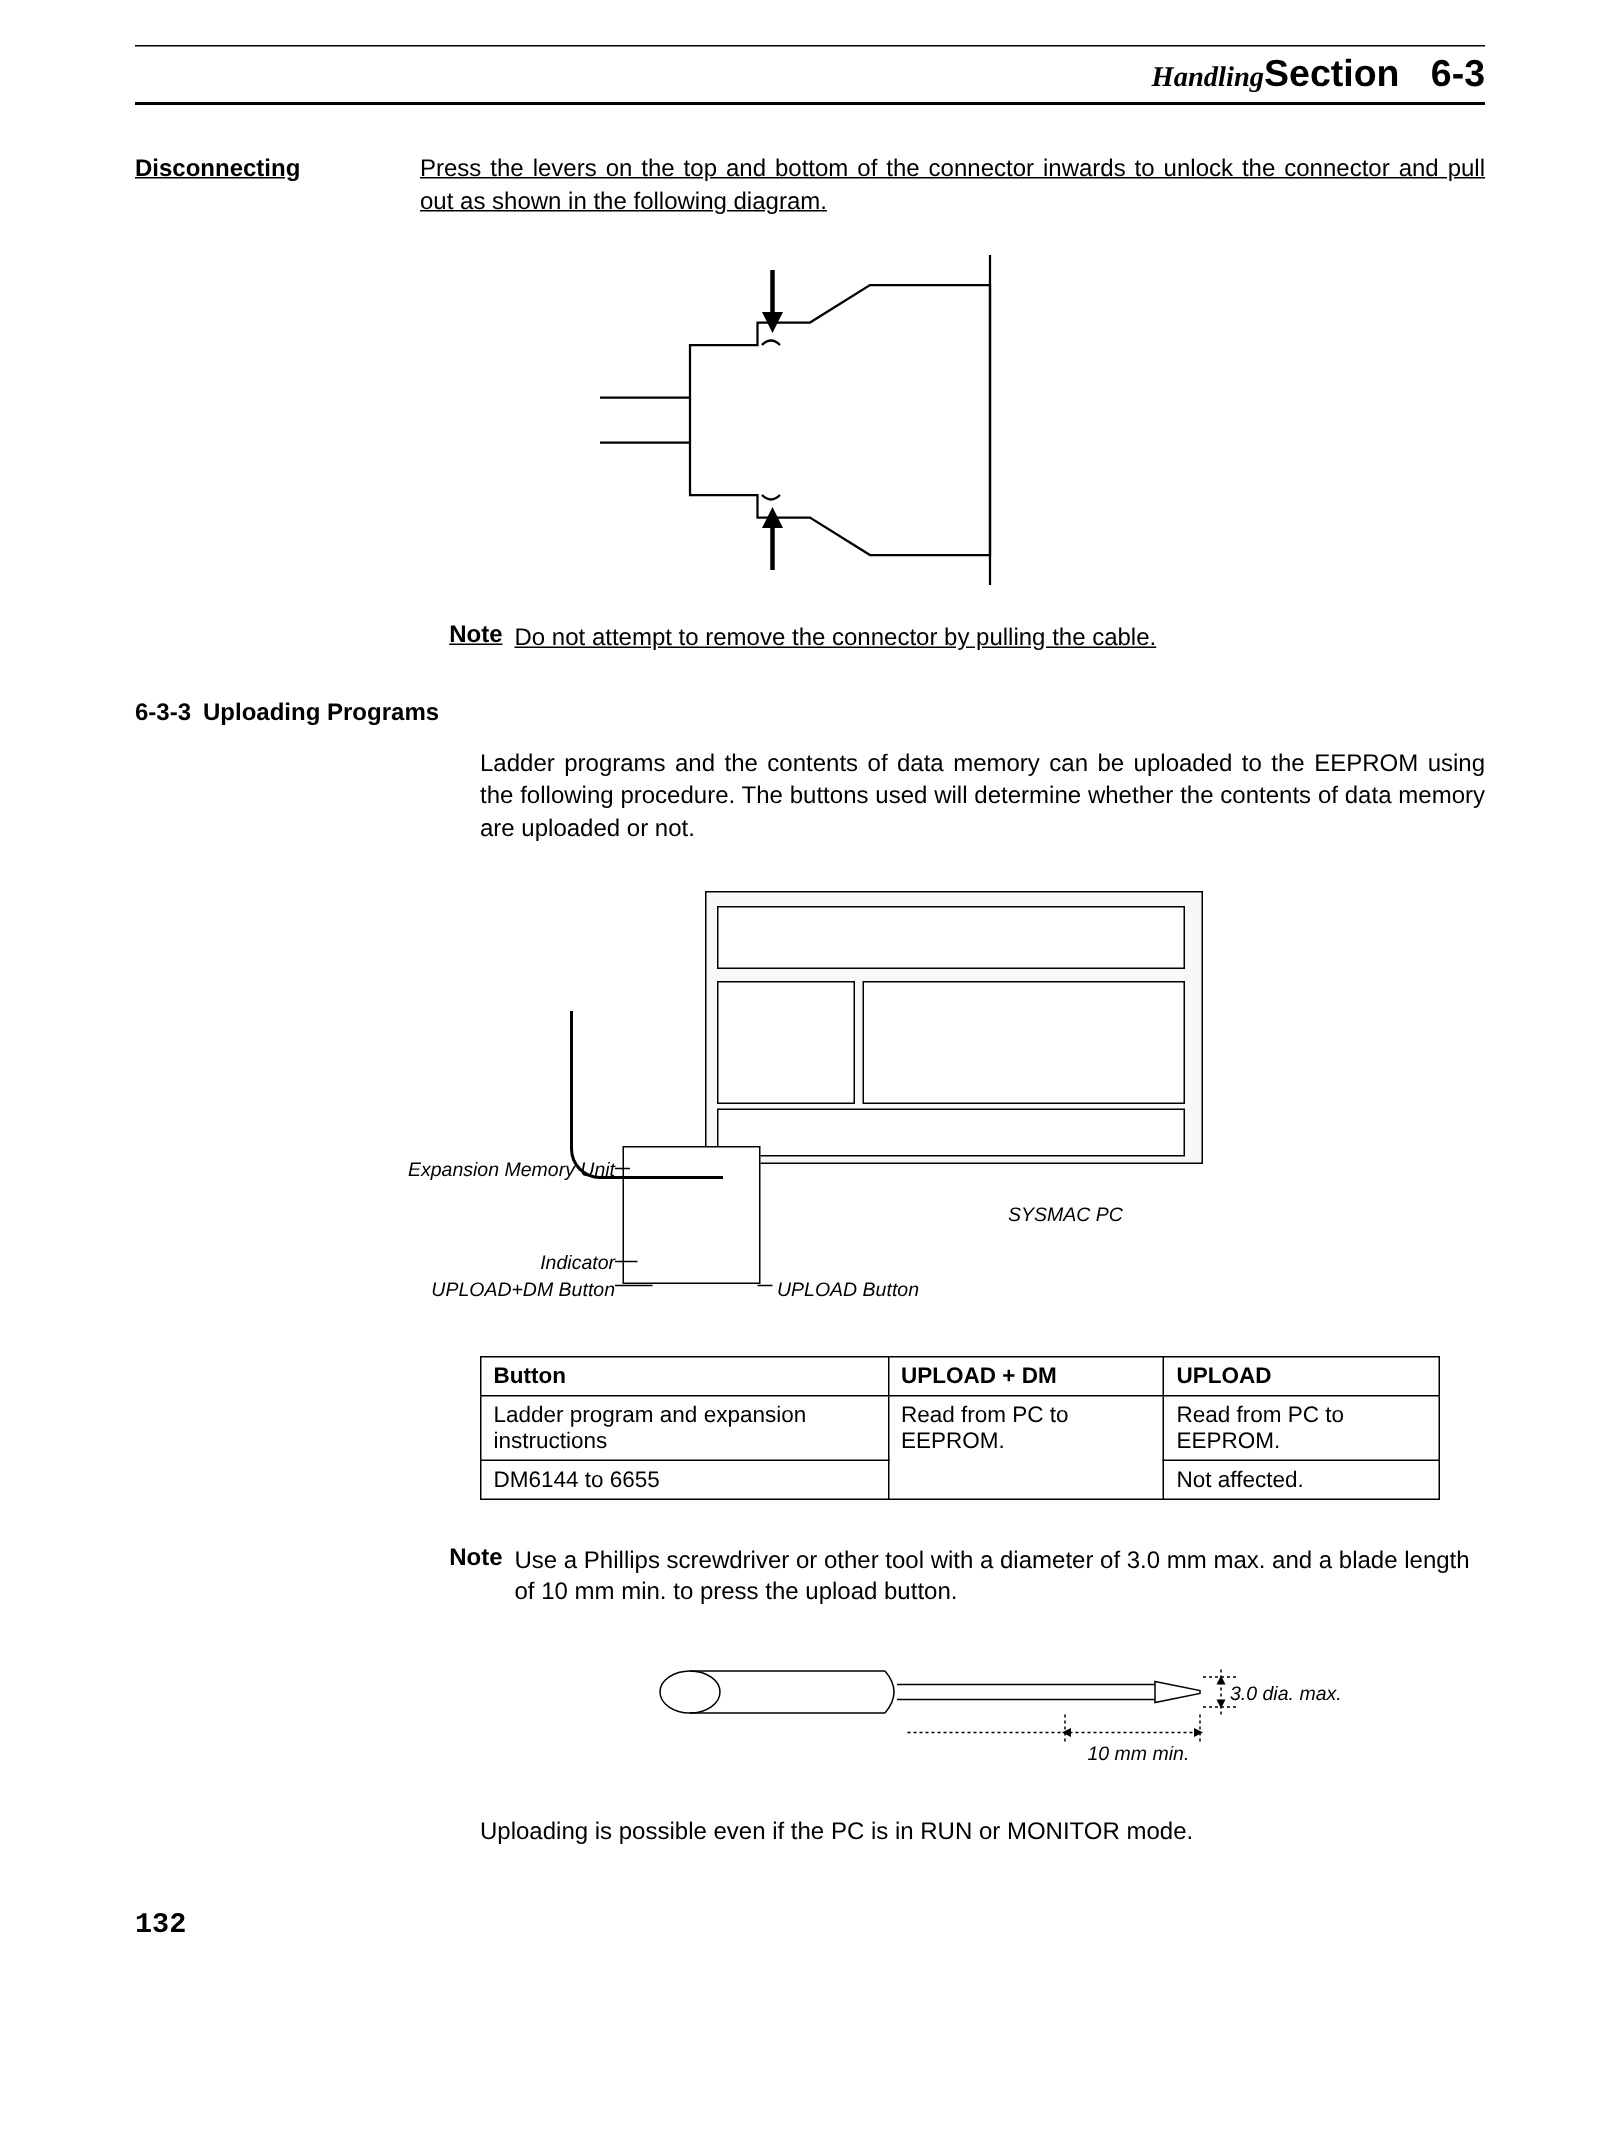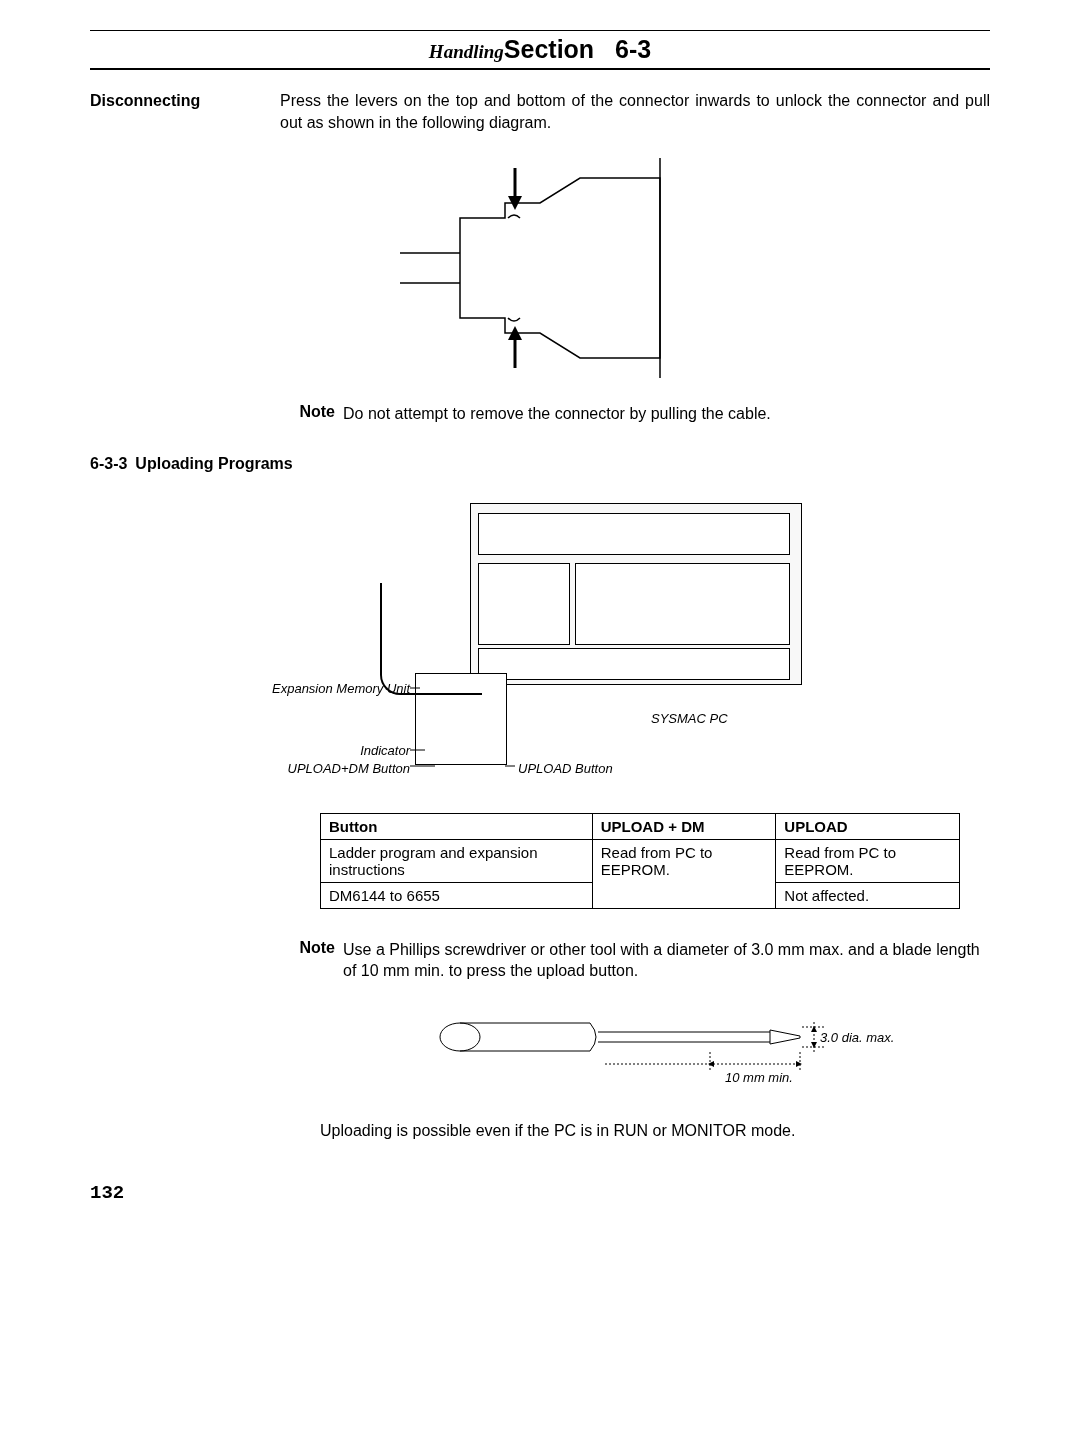--- a/index.html
+++ b/index.html
@@ -7,39 +7,40 @@
     margin: 0;
     padding: 0;
     background: #fff;
     width: 1080px;
   }
   .page {
     padding: 30px 90px 30px 90px;
   }
   .header-row {
     display: flex;
-    justify-content: center;
+    justify-content: flex-end;
     border-top: 1.5px solid #000;
     border-bottom: 2px solid #000;
     padding: 4px 0;
     align-items: baseline;
   }
   .header-left {
     font-style: italic;
     font-weight: bold;
     font-family: "Times New Roman", serif;
     font-size: 19px;
   }
   .header-right {
     font-weight: bold;
     font-size: 25px;
     font-family: Arial, Helvetica, sans-serif;
   }
   .section-block {
-    margin-top: 20px;
+    margin-top: 32px;
+    text-decoration: underline;
   }
   .two-col {
     display: flex;
   }
   .side-heading {
     width: 190px;
     flex-shrink: 0;
     font-weight: bold;
     font-size: 16px;
     padding-top: 2px;
@@ -198,34 +199,35 @@
       <div class="note-indent"></div>
       <div class="note-label">Note</div>
       <div class="note-body">Do not attempt to remove the connector by pulling the cable.</div>
     </div>
   </div>
 
   <div class="h2-row">
     <span class="h2-num">6-3-3</span><span>Uploading Programs</span>
   </div>
 
+  <div class="indent-block body-text">Ladder programs and the contents of data memory can be uploaded to the EEPROM using the following procedure. The buttons used will determine whether the contents of data memory are uploaded or not.</div>
 
   <div class="plc-diagram">
     <div class="plc-box plc-main"></div>
     <div class="plc-box plc-inner1"></div>
     <div class="plc-box plc-inner2"></div>
     <div class="plc-box plc-inner3"></div>
     <div class="plc-box plc-inner4"></div>
     <div class="plc-box mem-unit"></div>
     <div class="cable-line"></div>
     <span class="label-text" style="left:-10px; top:178px; text-align:right; width:160px;">Expansion Memory Unit</span>
     <span class="label-text" style="left:65px; top:240px; text-align:right; width:85px;">Indicator</span>
     <span class="label-text" style="left:0px; top:258px; text-align:right; width:150px;">UPLOAD+DM Button</span>
     <span class="label-text" style="left:258px; top:258px;">UPLOAD Button</span>
-    <span class="label-text" style="left:391px; top:208px;text-align:right;">SYSMAC PC</span>
+    <span class="label-text" style="left:412px; top:208px;text-align:right;">SYSMAC PC</span>
 
     <svg style="position:absolute; left:0; top:0; width:560px; height:290px; pointer-events:none;">
       <line x1="150" y1="185" x2="160" y2="185" stroke="#000"></line>
       <line x1="150" y1="247" x2="165" y2="247" stroke="#000"></line>
       <line x1="150" y1="263" x2="175" y2="263" stroke="#000"></line>
       <line x1="245" y1="263" x2="255" y2="263" stroke="#000"></line>
       <line x1="395" y1="213" x2="540" y2="213" stroke="#000" stroke-width="0"></line>
     </svg>
   </div>
 

